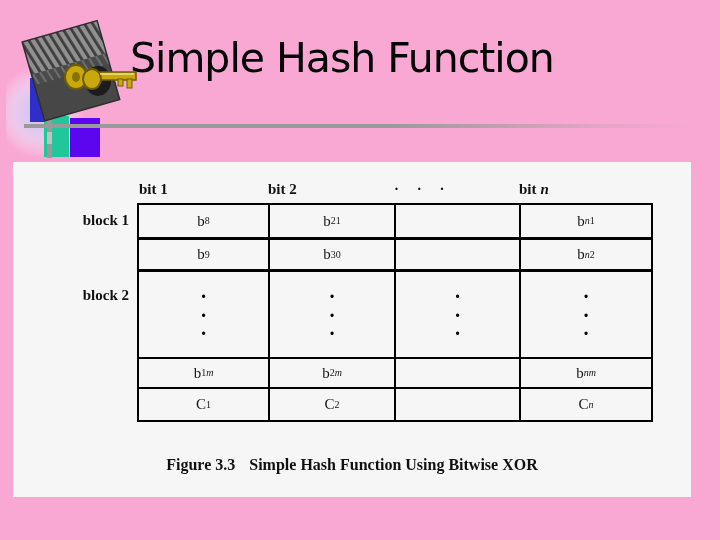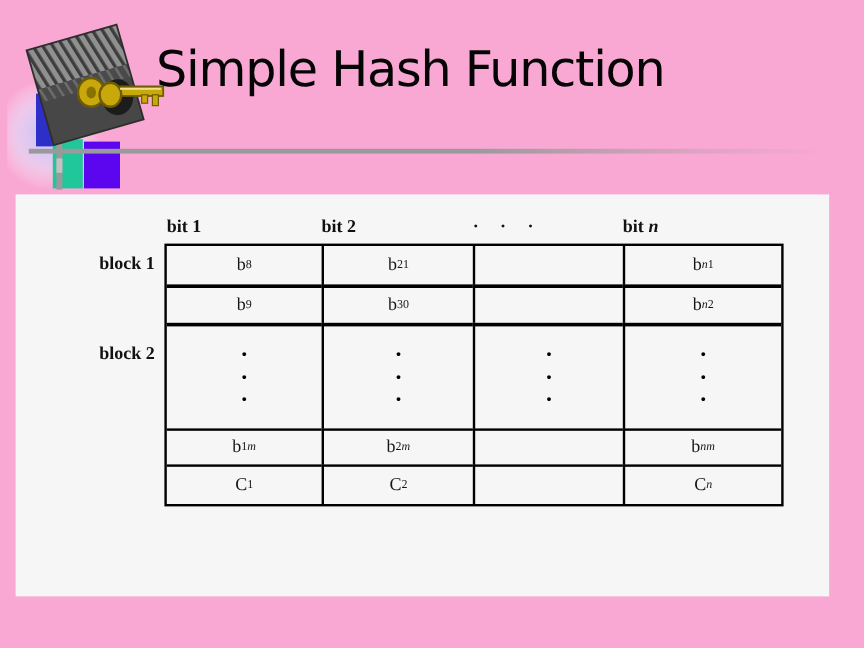--- a/index.html
+++ b/index.html
@@ -227,15 +227,18 @@
         <span>C</span>
           <sub><span>2</span></sub>
       </div>
       <div class="cell"></div>
       <div class="cell">
         <span>C</span>
           <sub><i>n</i></sub>
       </div>
     </div>
 
+    <div class="caption">
+      <span class="cap-label">Figure 3.3</span><span class="cap-text">Simple Hash Function Using Bitwise XOR</span>
+    </div>
 
   </div>
 </div>
 
 </body></html>

